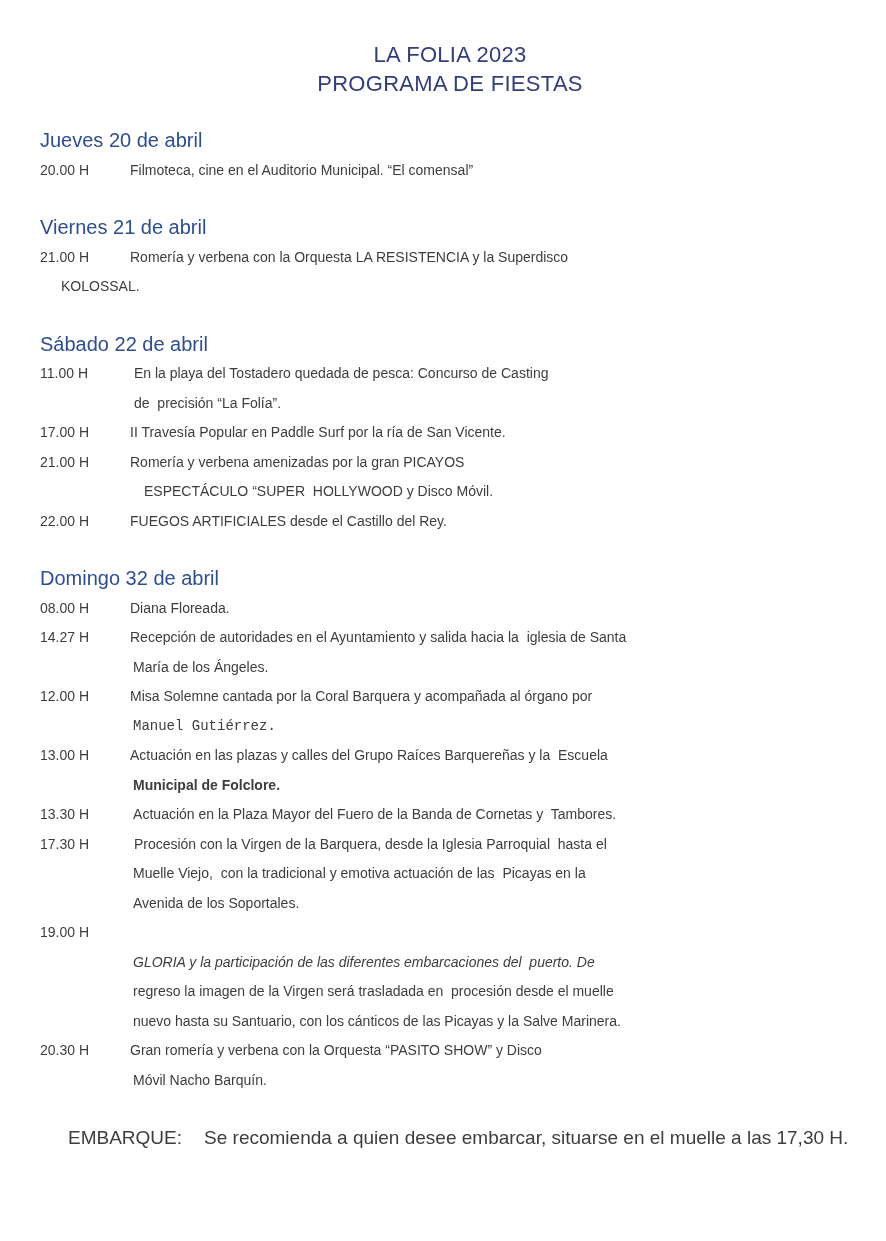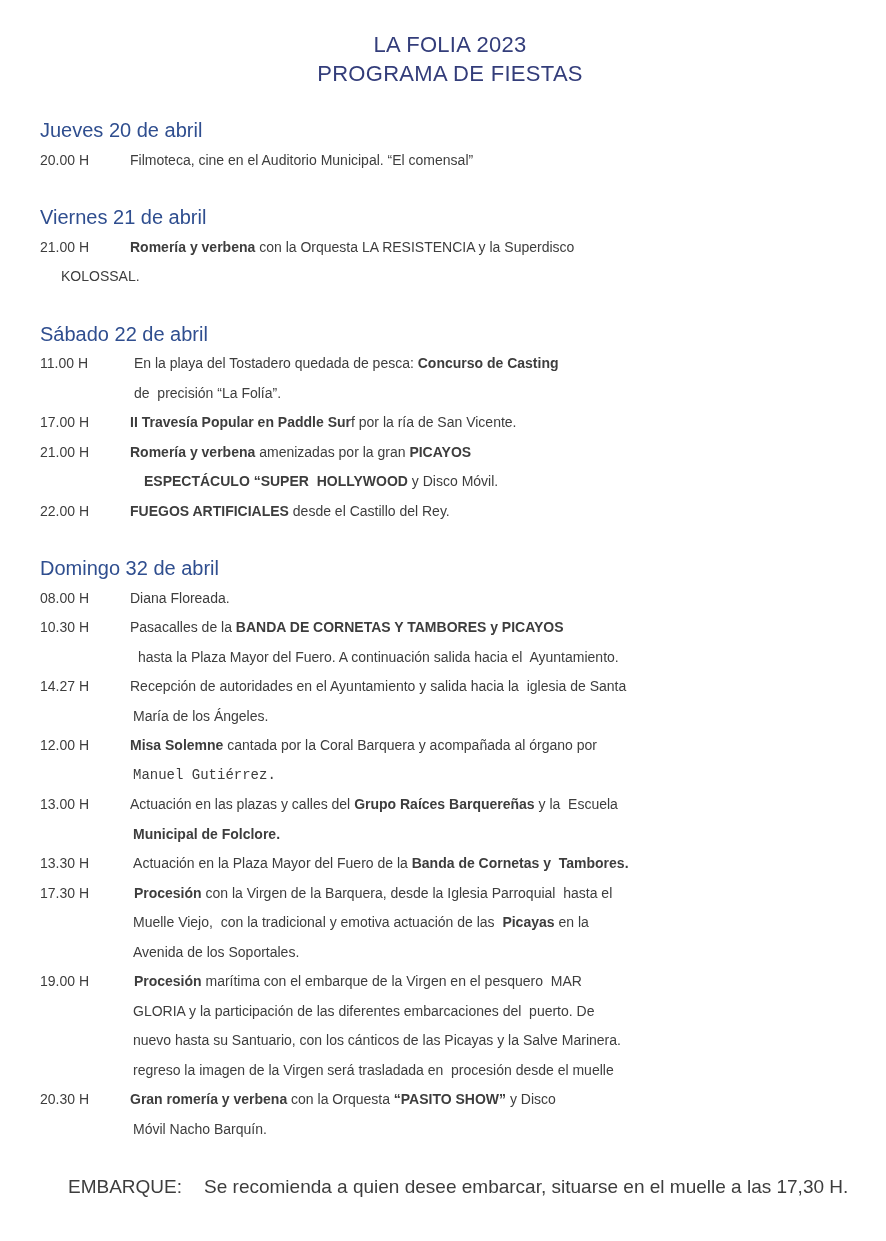--- a/index.html
+++ b/index.html
@@ -22,21 +22,21 @@
     padding: 24px 26px 0 40px;
     overflow: hidden;
     color: var(--body-color);
   }
   .doc-title {
     text-align: center;
     color: var(--title-color);
     font-size: 22px;
     line-height: 29px;
     letter-spacing: 0.3px;
-    margin-top: 6px;
+    margin-top: 16px;
     margin-bottom: 4px;
   }
   .section { margin-top: 28px; }
   .day-heading {
     color: var(--heading-color);
     font-size: 20px;
     font-weight: 400;
     line-height: 29.5px;
     white-space: pre;
   }
@@ -46,21 +46,21 @@
     white-space: pre;
     color: var(--body-color);
   }
   .event-line.first { display: flex; }
   .event-line .time {
     flex: 0 0 90px;
     width: 90px;
     white-space: pre;
   }
   .event-line .rich { white-space: pre; }
-  .b { font-weight: 700; }
+  .b { font-weight: 400; }
   .footer {
     margin-top: 28px;
     padding-left: 28px;
     font-size: 19px;
     line-height: 29.5px;
     display: flex;
     column-gap: 22px;
     white-space: pre;
     align-items: flex-end;
   }
@@ -104,48 +104,44 @@
         <div class="event">
           <div class="event-line first"><span class="time">22.00 H</span><span class="rich"><span class="b">FUEGOS ARTIFICIALES</span><span> desde el Castillo del Rey.</span></span></div>
         </div>
       </section>
       <section class="section">
         <h2 class="day-heading">Domingo 32 de abril</h2>
         <div class="event">
           <div class="event-line first"><span class="time">08.00 H</span><span class="rich"><span>Diana Floreada.</span></span></div>
         </div>
         <div class="event">
-          <div class="event-line first"><span class="time">10.30 H</span><span class="rich"><span>Pasacalles de la </span><span class="b">BANDA DE CORNETAS Y TAMBORES y PICAYOS</span></span></div>
-          <div class="event-line cont" style="padding-left: 98px;"><span>hasta la Plaza Mayor del Fuero. A continuación salida hacia el  Ayuntamiento.</span></div>
-        </div>
-        <div class="event">
           <div class="event-line first"><span class="time">14.27 H</span><span class="rich"><span>Recepción de autoridades en el Ayuntamiento y salida hacia la  iglesia de Santa</span></span></div>
           <div class="event-line cont" style="padding-left: 93px;"><span>María de los Ángeles.</span></div>
         </div>
         <div class="event">
           <div class="event-line first"><span class="time">12.00 H</span><span class="rich"><span class="b">Misa Solemne</span><span> cantada por la Coral Barquera y acompañada al órgano por</span></span></div>
           <div class="event-line cont" style="padding-left: 93px; font-family: Liberation Mono, monospace;"><span>Manuel Gutiérrez.</span></div>
         </div>
         <div class="event">
           <div class="event-line first"><span class="time">13.00 H</span><span class="rich"><span>Actuación en las plazas y calles del </span><span class="b">Grupo Raíces Barquereñas</span><span> y la  Escuela</span></span></div>
           <div class="event-line cont" style="padding-left: 93px; font-weight: bold;"><span>Municipal de Folclore.</span></div>
         </div>
         <div class="event">
           <div class="event-line first"><span class="time">13.30 H</span><span class="rich"><span> Actuación en la Plaza Mayor del Fuero de la </span><span class="b">Banda de Cornetas y  Tambores.</span></span></div>
         </div>
         <div class="event">
           <div class="event-line first"><span class="time">17.30 H</span><span class="rich"><span> </span><span class="b">Procesión</span><span> con la Virgen de la Barquera, desde la Iglesia Parroquial  hasta el</span></span></div>
           <div class="event-line cont" style="padding-left: 93px;"><span>Muelle Viejo,  con la tradicional y emotiva actuación de las  </span><span class="b">Picayas</span><span> en la</span></div>
           <div class="event-line cont" style="padding-left: 93px;"><span>Avenida de los Soportales.</span></div>
         </div>
         <div class="event">
-          <div class="event-line first"><span class="time">19.00 H</span><span class="rich"><span> </span><span class="b">Procesión</span><span> marítima con el embarque de la Virgen en el pesquero  MAR</span></span></div>
-          <div class="event-line cont" style="padding-left: 93px;"><span>GLORIA y la participación de las diferentes embarcaciones del  puerto. De</span></div>
+          <div class="event-line first"><span class="time">19.00 H</span></div>
+          <div class="event-line cont" style="padding-left: 93px; font-style: italic;"><span>GLORIA y la participación de las diferentes embarcaciones del  puerto. De</span></div>
+          <div class="event-line cont" style="padding-left: 93px;"><span>regreso la imagen de la Virgen será trasladada en  procesión desde el muelle</span></div>
           <div class="event-line cont" style="padding-left: 93px;"><span>nuevo hasta su Santuario, con los cánticos de las Picayas y la Salve Marinera.</span></div>
-          <div class="event-line cont" style="padding-left: 93px;"><span>regreso la imagen de la Virgen será trasladada en  procesión desde el muelle</span></div>
         </div>
         <div class="event">
           <div class="event-line first"><span class="time">20.30 H</span><span class="rich"><span class="b">Gran romería y verbena</span><span> con la Orquesta </span><span class="b">“PASITO SHOW”</span><span> y Disco</span></span></div>
           <div class="event-line cont" style="padding-left: 93px;"><span>Móvil Nacho Barquín.</span></div>
         </div>
       </section>
     </main>
 
   <footer class="footer">
     <span>EMBARQUE:</span>

